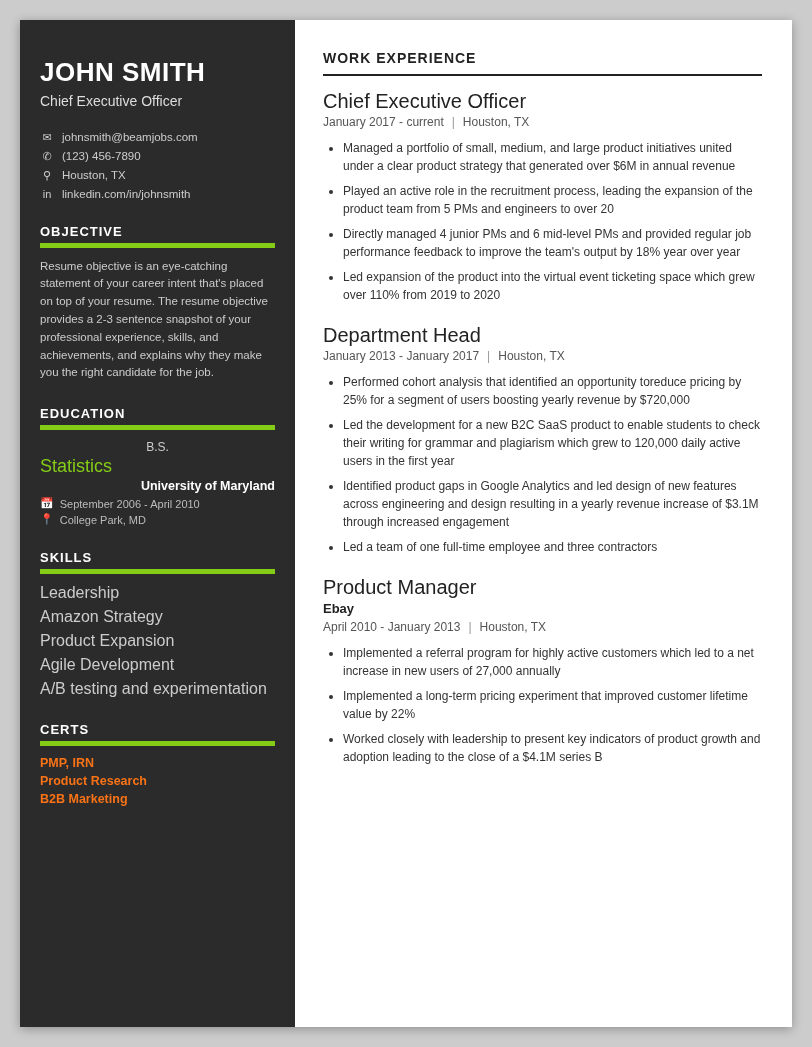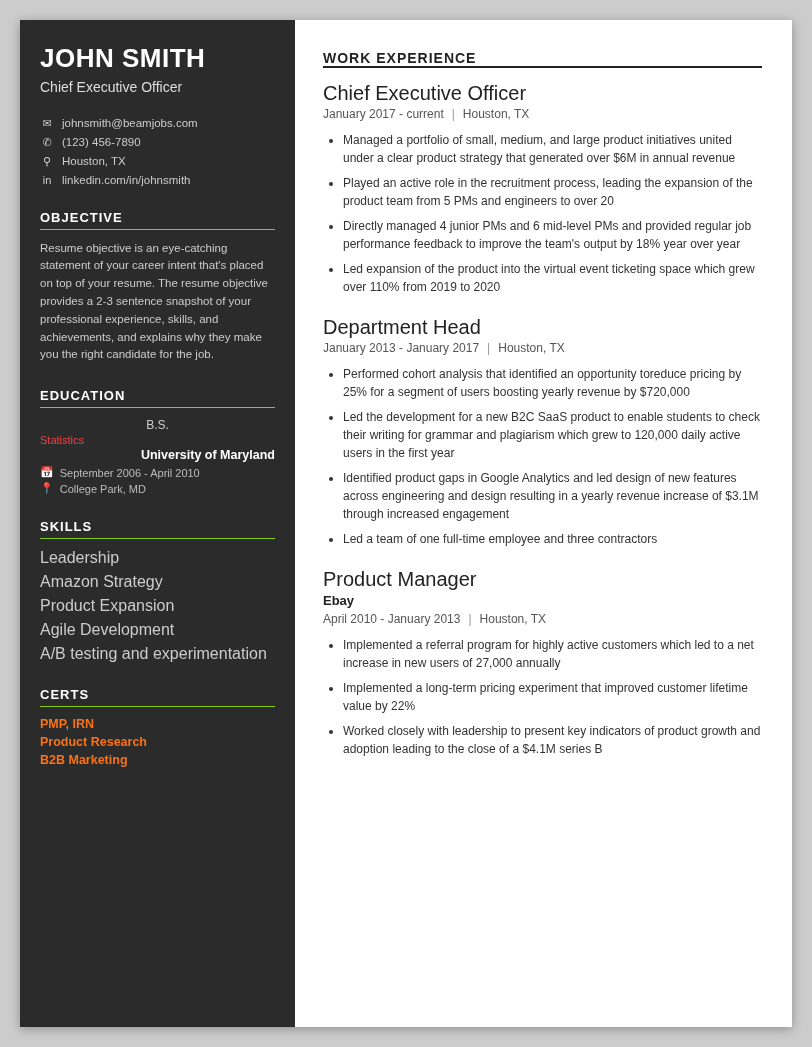--- a/index.html
+++ b/index.html
@@ -18,21 +18,21 @@
       background: white;
       display: flex;
       box-shadow: 0 2px 10px rgba(0,0,0,0.3);
     }
     
     .sidebar {
       width: 275px;
       min-width: 275px;
       background: #2b2b2b;
       color: white;
-      padding: 24px 20px 30px 20px;
+      padding: 38px 20px 30px 20px;
     }
     .sidebar-name {
       font-size: 26px;
       font-weight: 900;
       letter-spacing: 0.5px;
       line-height: 1.1;
       margin-bottom: 6px;
     }
     .sidebar-title {
       font-size: 14px;
@@ -58,41 +58,41 @@
       display: inline-block;
       text-align: center;
     }
     .section-header {
       font-size: 13px;
       font-weight: 900;
       letter-spacing: 1px;
       text-transform: uppercase;
       color: white;
       margin-bottom: 10px;
-      border-bottom: 1px solid #84cc16;
+      border-bottom: 5px solid #84cc16;
       padding-bottom: 4px;
     }
     .objective-text {
       font-size: 11.5px;
       color: #ccc;
       line-height: 1.55;
       margin-bottom: 24px;
     }
     .edu-section {
       margin-bottom: 24px;
     }
     .edu-degree {
       font-size: 12px;
       color: #ccc;
       margin-bottom: 2px;
       text-align: center;
     }
     .edu-field {
-      font-size: 11px;
-      color: #ef4444;
+      font-size: 18px;
+      color: #84cc16;
       margin-bottom: 2px;
     }
     .edu-school {
       font-size: 12.5px;
       font-weight: 700;
       color: white;
       margin-bottom: 4px;
       text-align: right;
     }
     .edu-meta {
@@ -125,21 +125,21 @@
       flex: 1;
       padding: 30px 30px 30px 28px;
     }
     .main-section-header {
       font-size: 14px;
       font-weight: 900;
       letter-spacing: 1px;
       text-transform: uppercase;
       color: #222;
       border-bottom: 2px solid #222;
-      padding-bottom: 0;
+      padding-bottom: 8px;
       margin-bottom: 14px;
     }
     .job-title {
       font-size: 20px;
       font-weight: 400;
       color: #222;
       margin-bottom: 2px;
     }
     .job-company {
       font-size: 13px;

